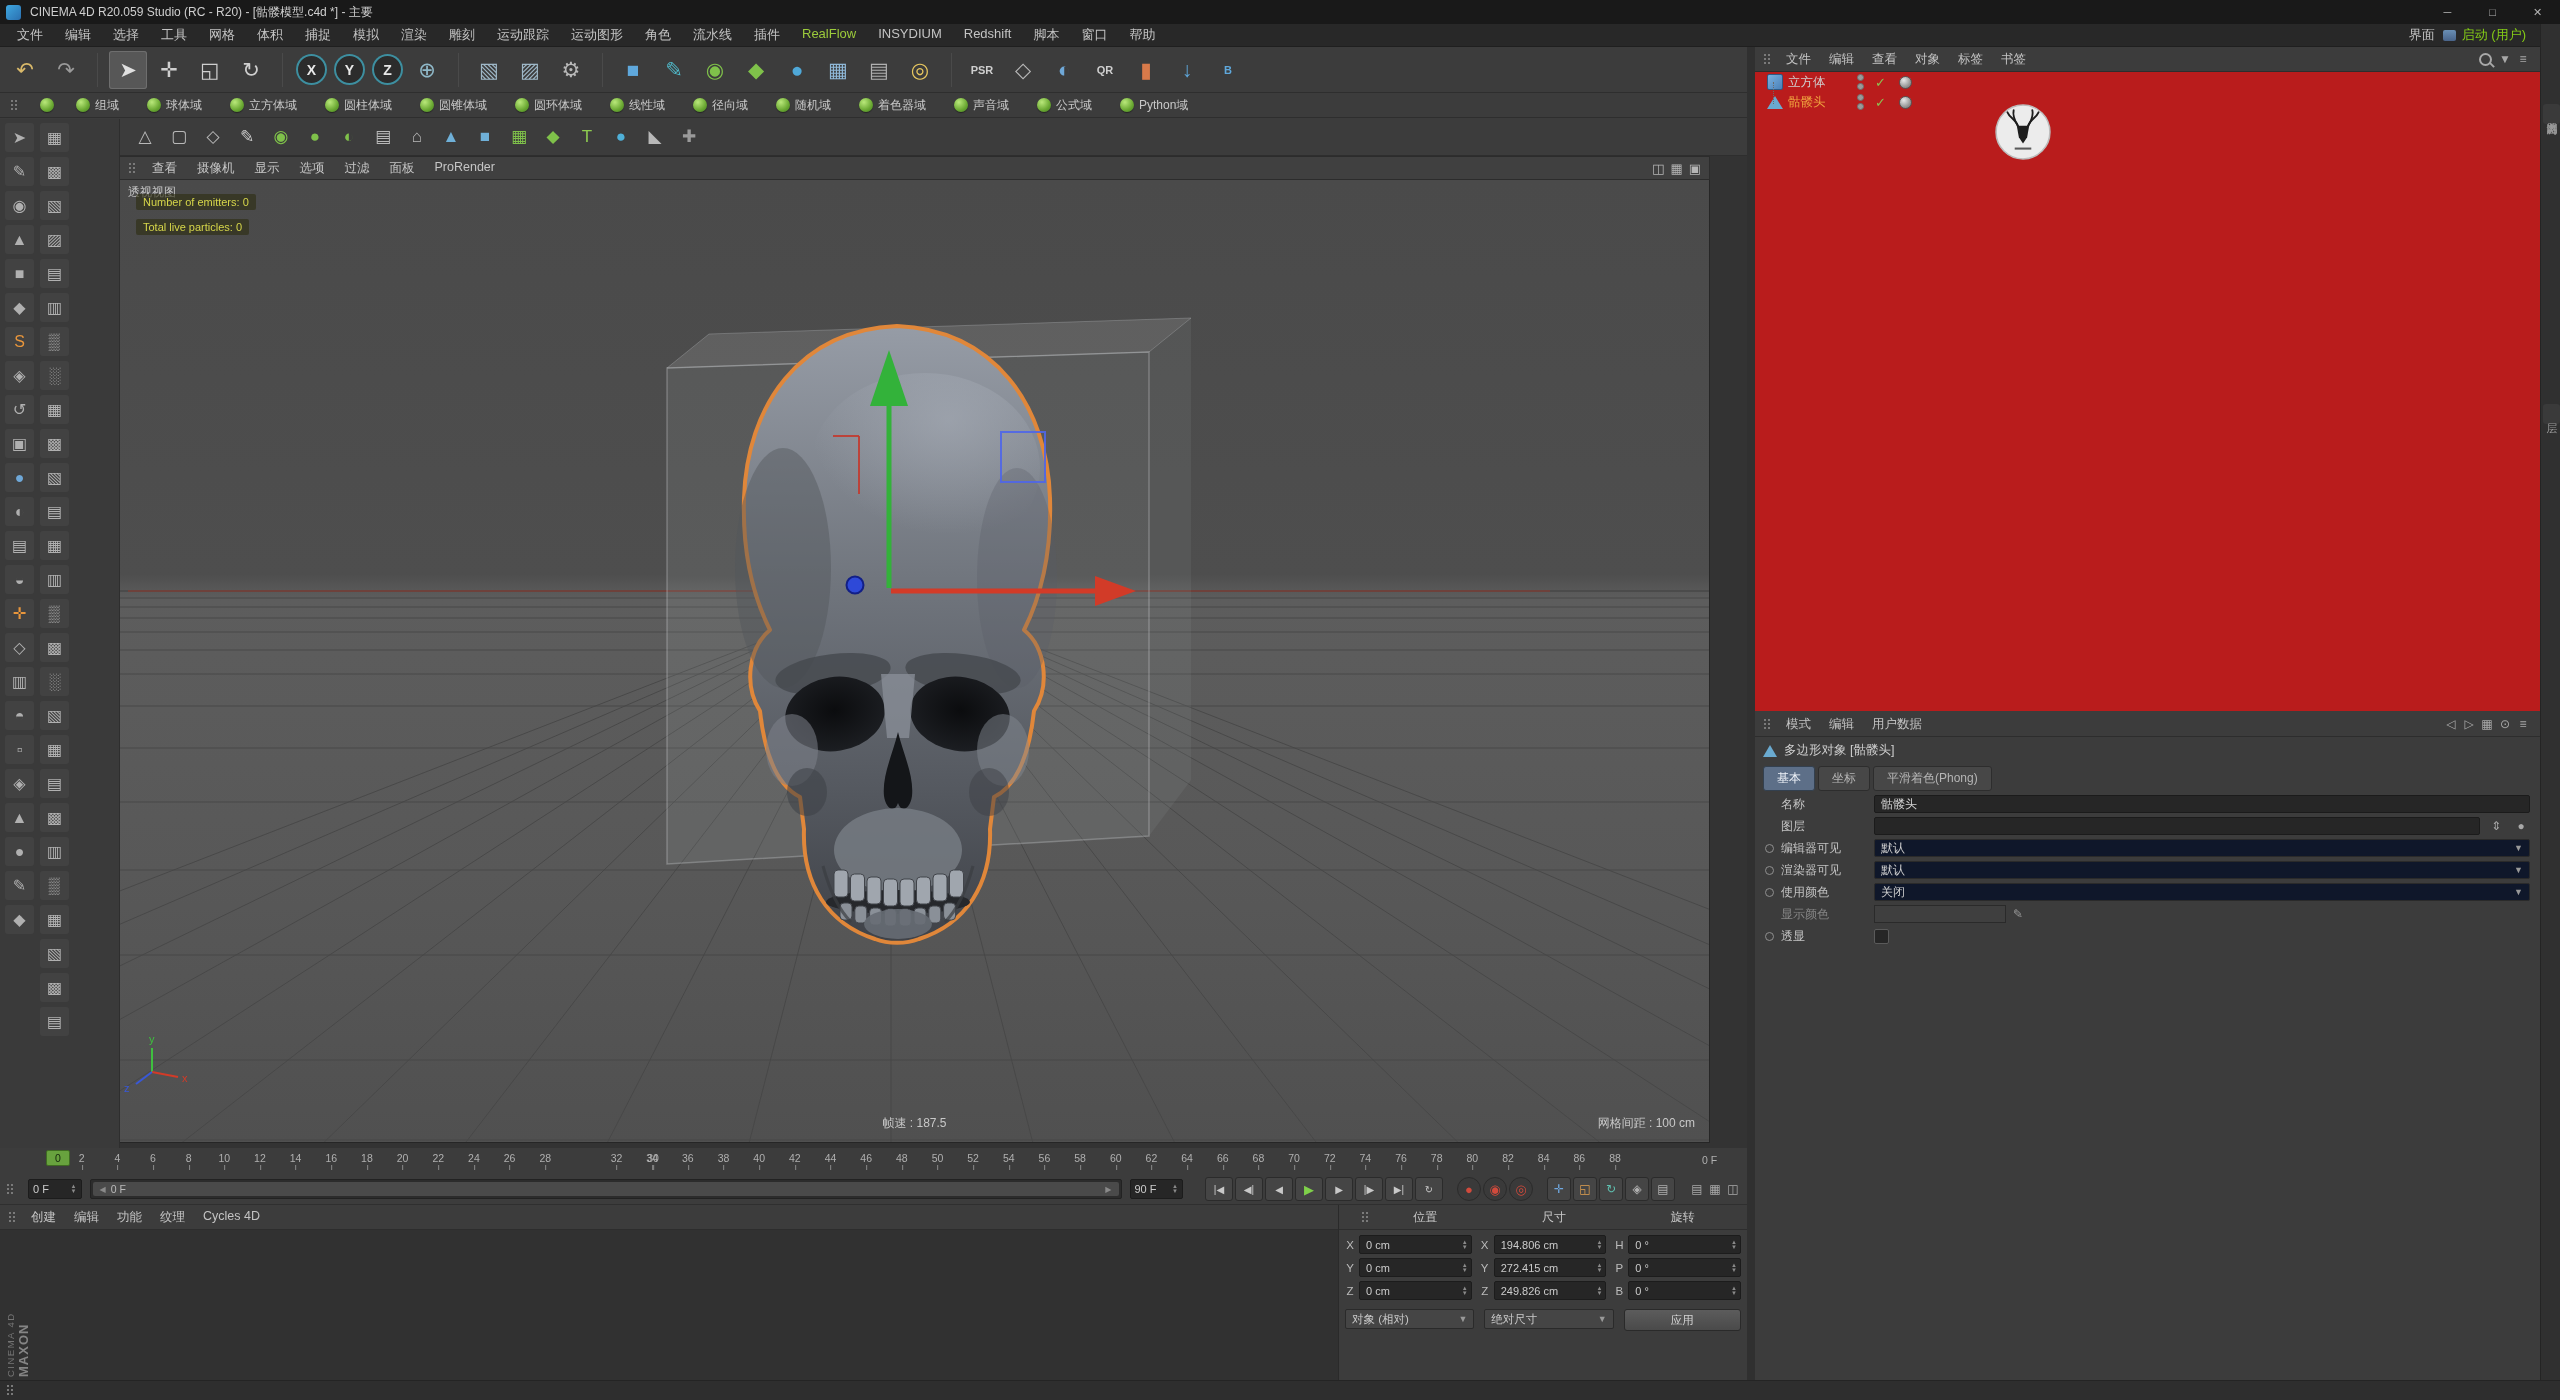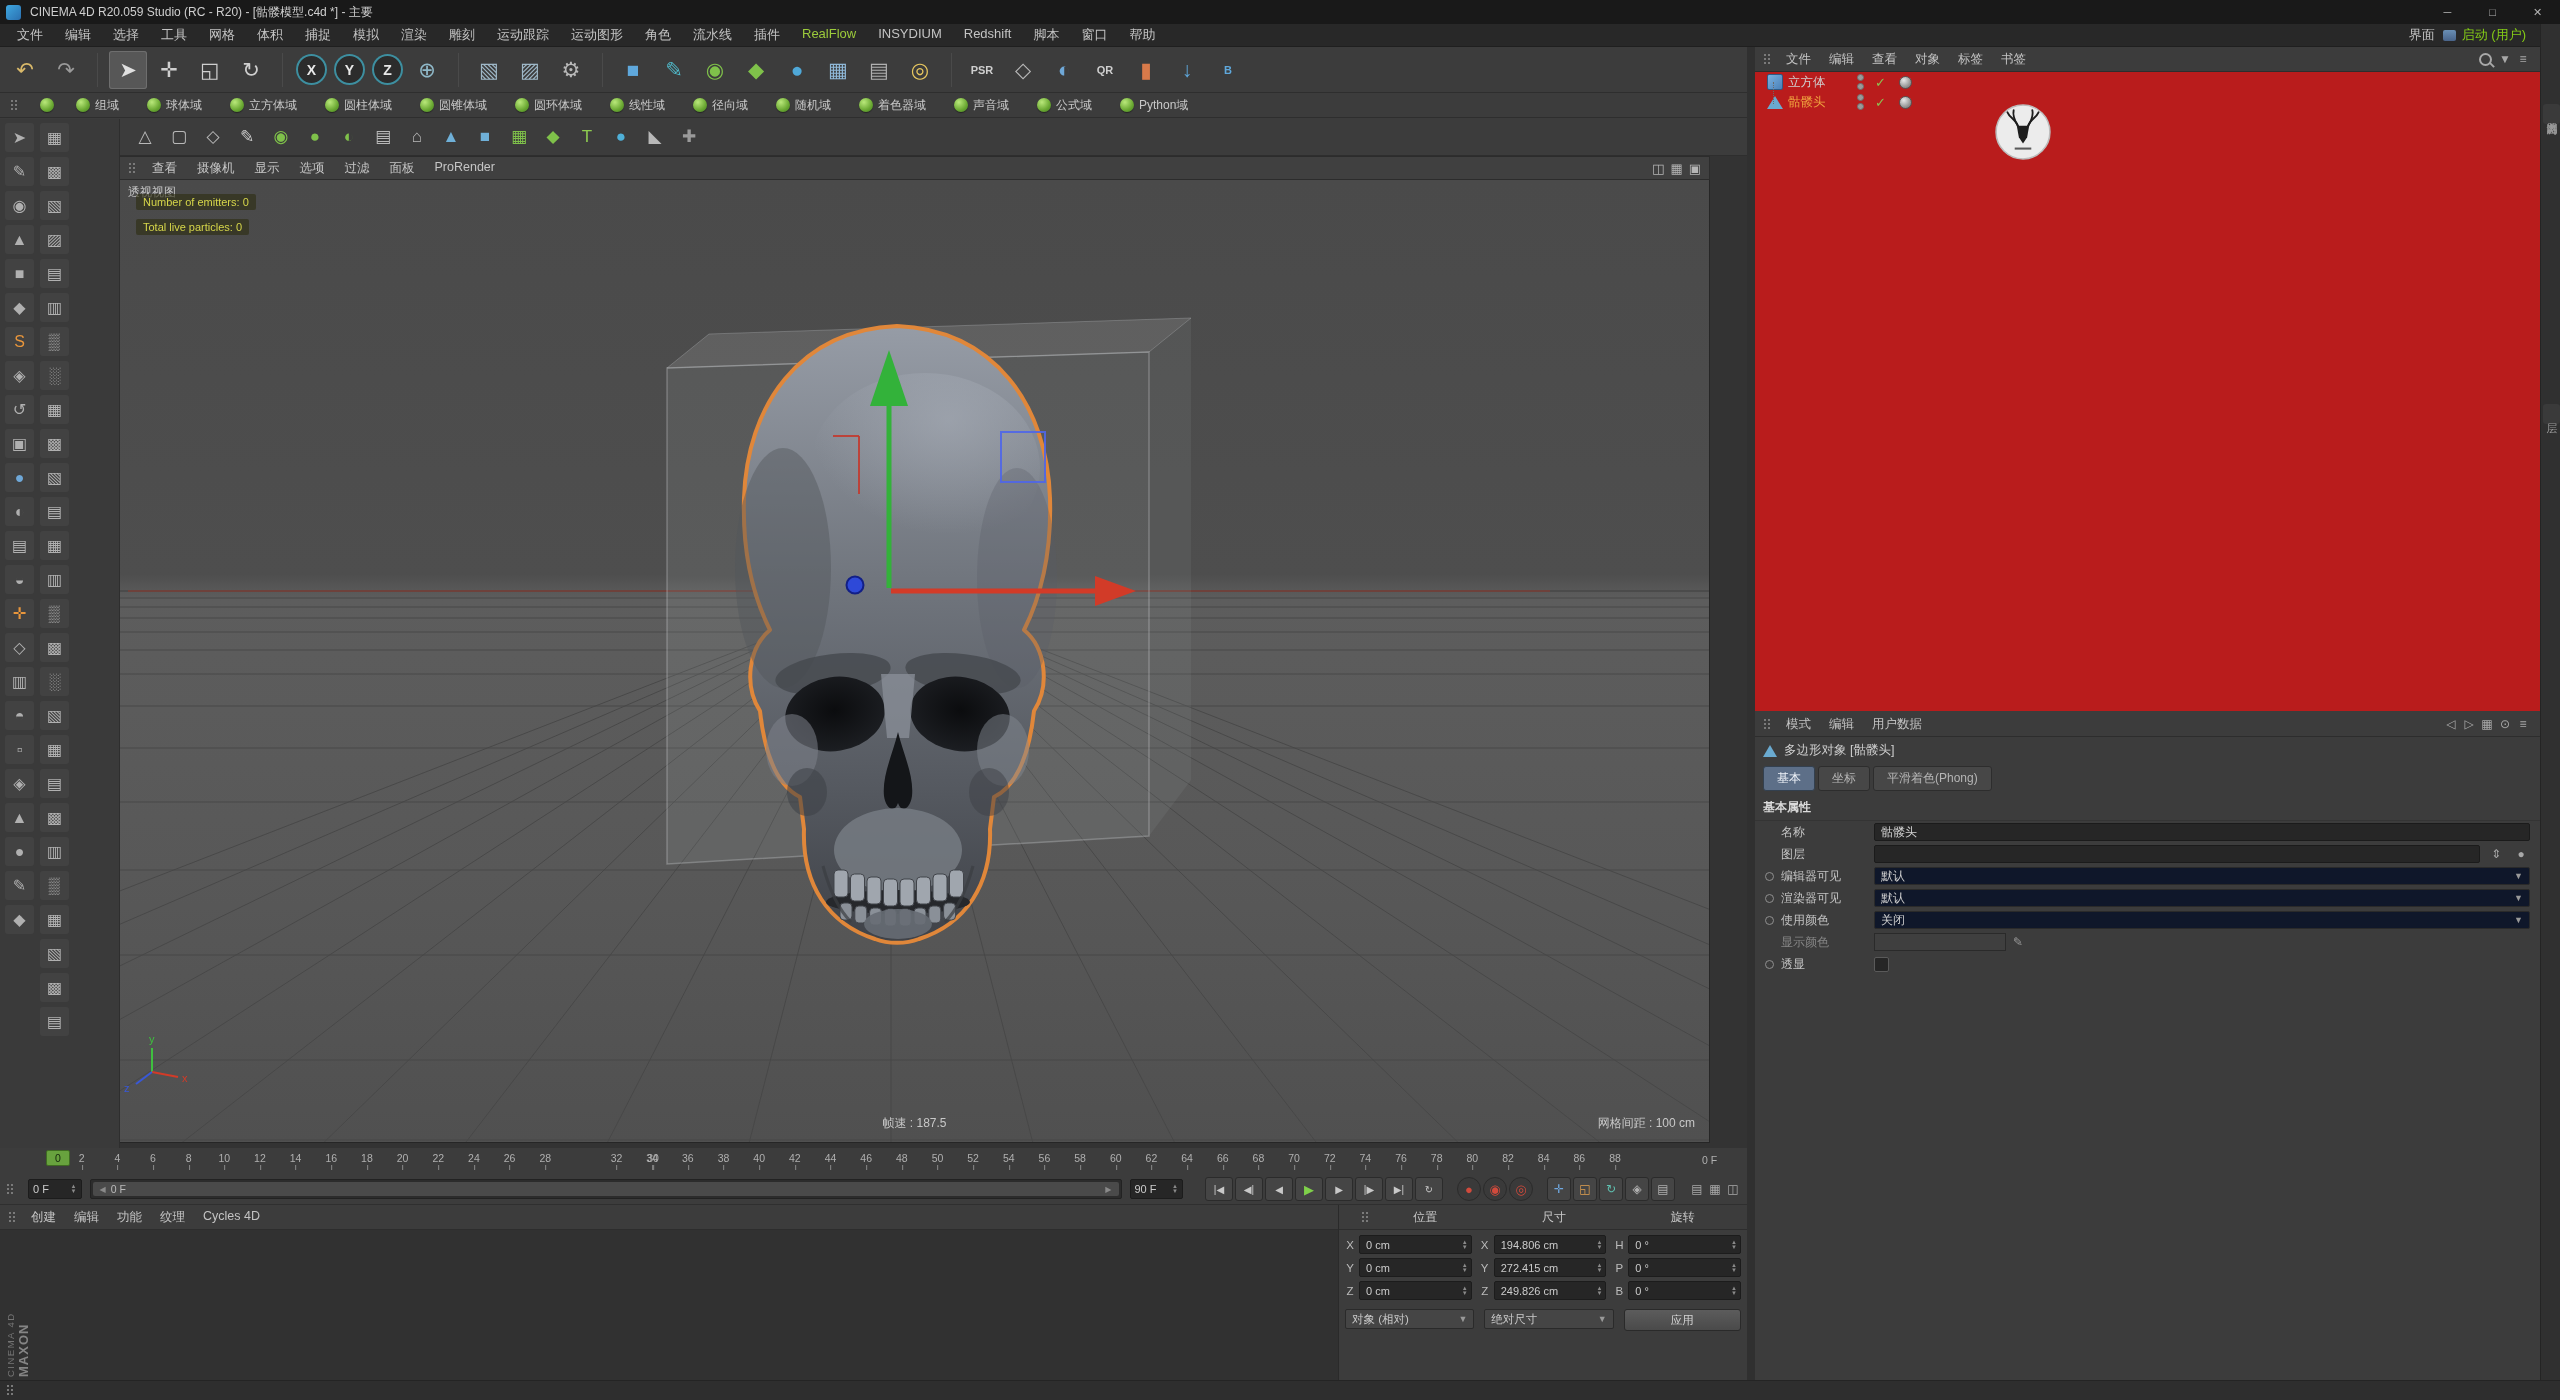--- a/index.html
+++ b/index.html
@@ -797,21 +797,20 @@
     </div>
     <div class="am-title">
       <span class="am-obj-ic"></span>
       <span>多边形对象 [骷髅头]</span>
     </div>
     <div class="am-tabs" id="am-tabs">
         <div class="amtab active">基本</div>
         <div class="amtab">坐标</div>
         <div class="amtab">平滑着色(Phong)</div>
       </div>
-    <div class="am-sect">基本属性</div>
 
     <div class="am-row">
       <span class="kf hidden"></span>
       <span class="am-label">名称</span>
       <span class="am-input">骷髅头</span>
     </div>
     <div class="am-row">
       <span class="kf hidden"></span>
       <span class="am-label">图层</span>
       <span class="am-input"></span>

